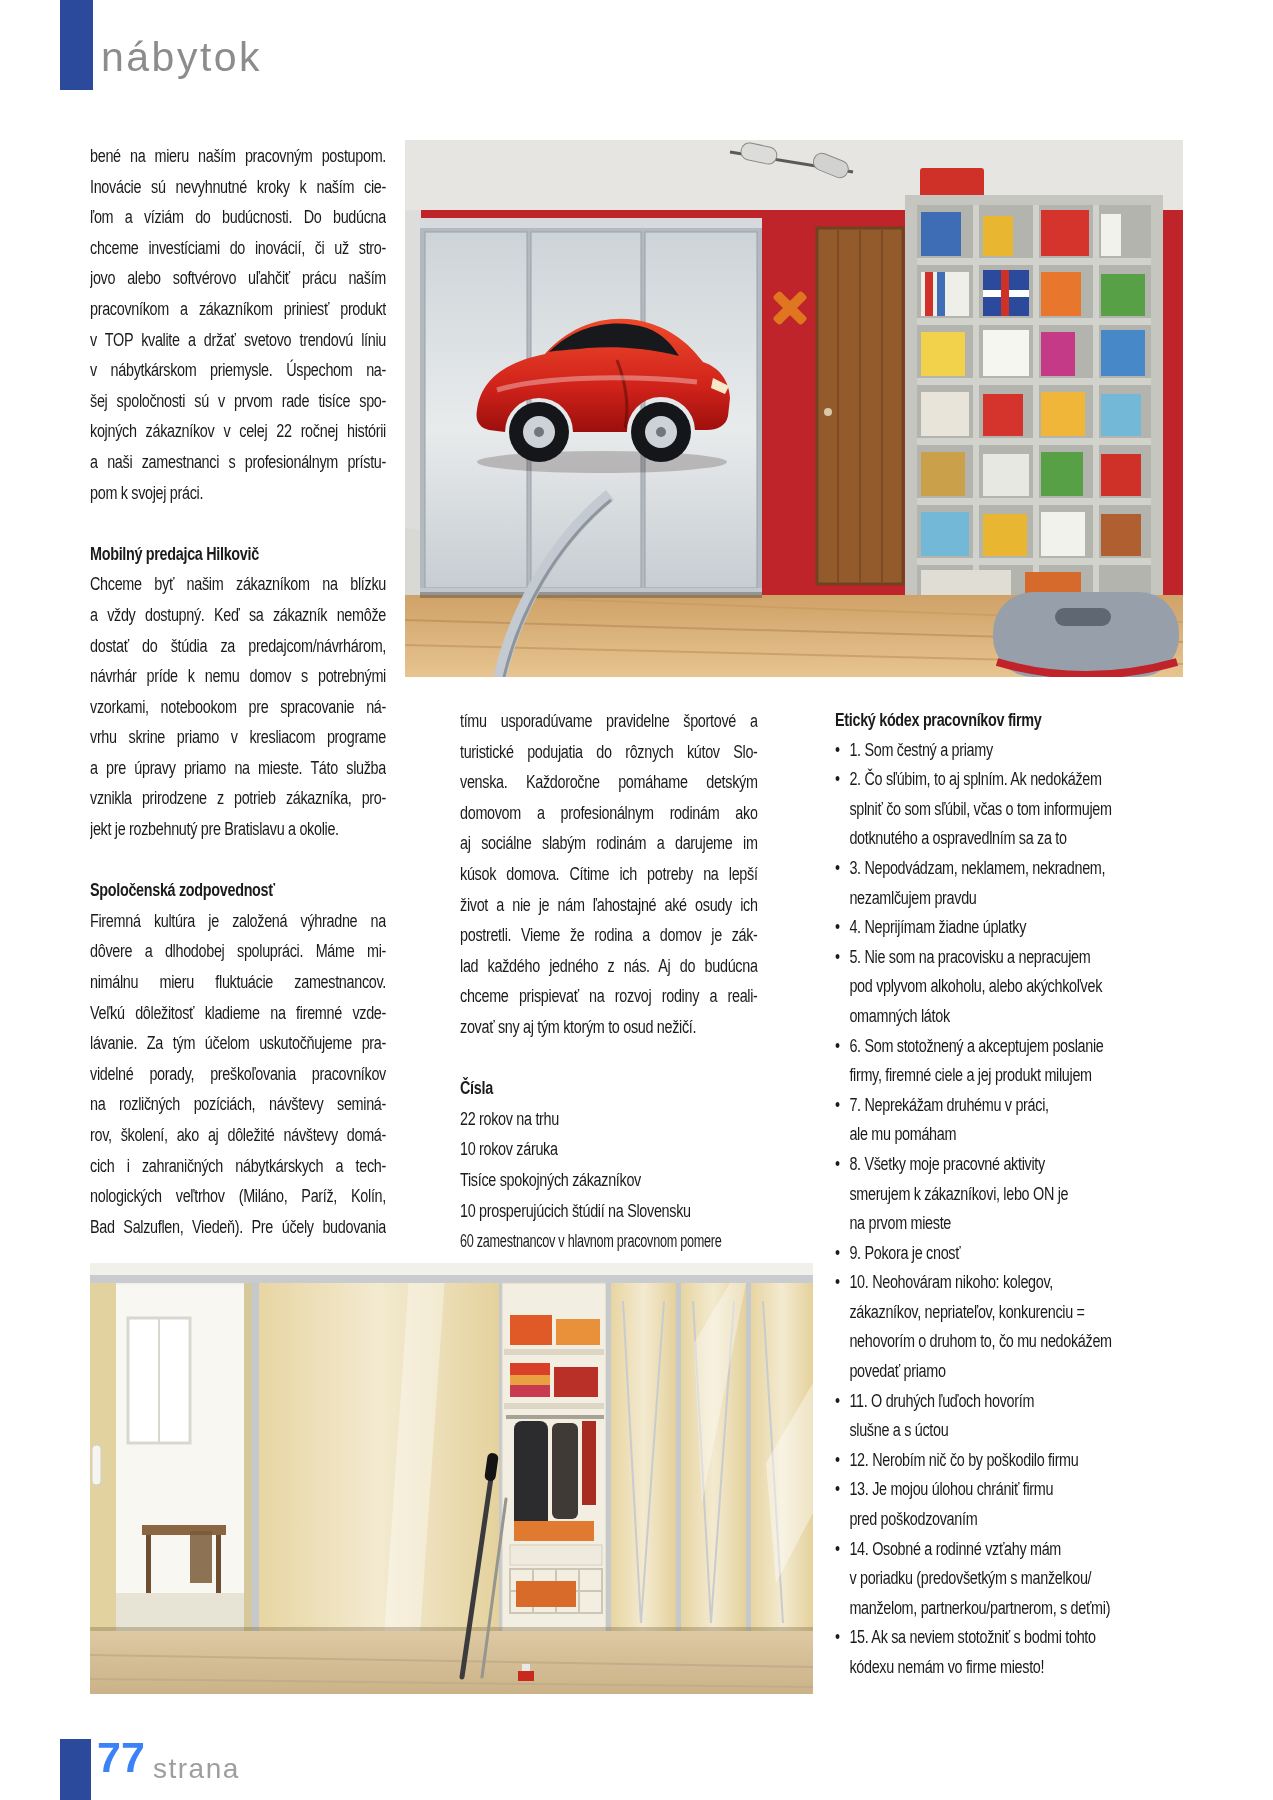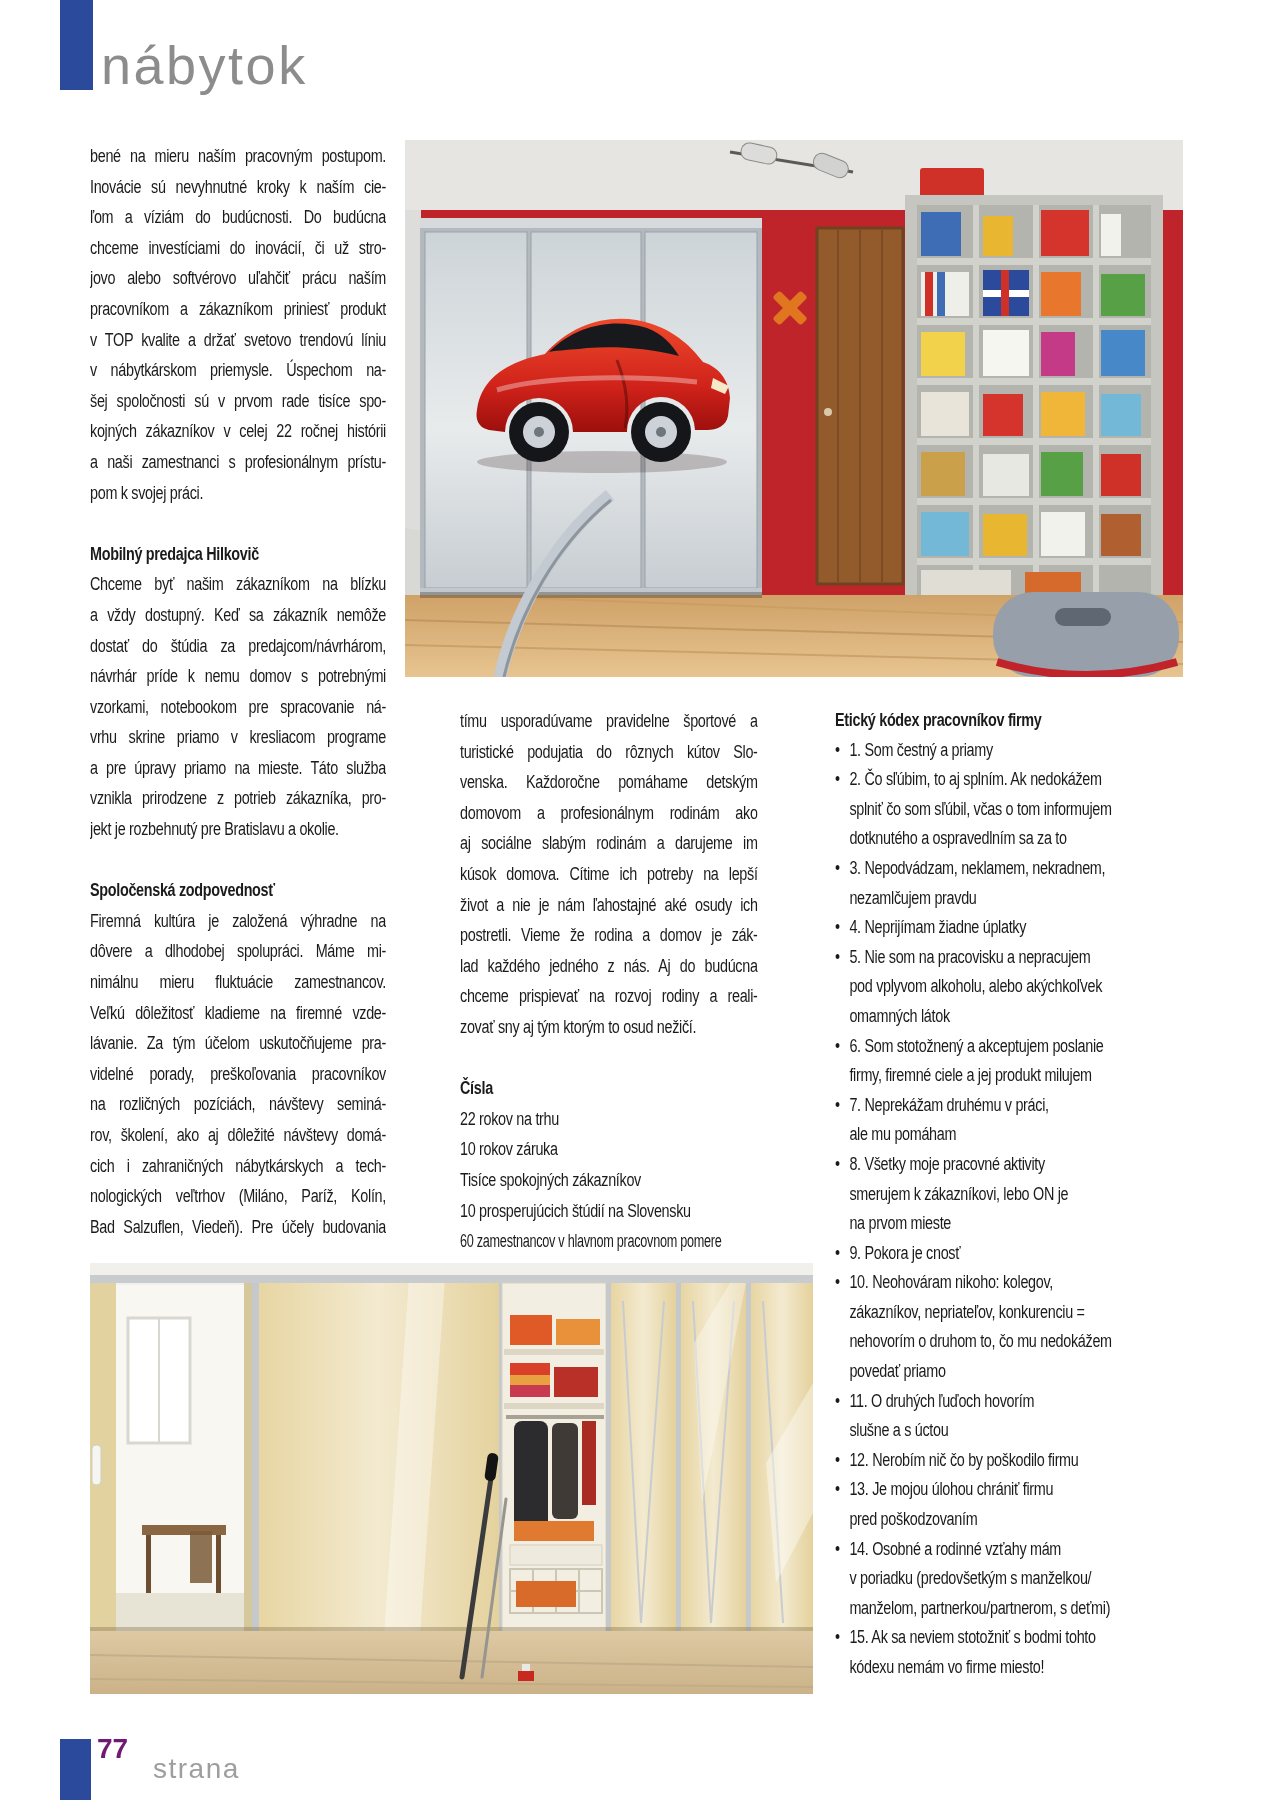--- a/index.html
+++ b/index.html
@@ -1,21 +1,21 @@
 <!DOCTYPE html>
 <html><head>
 <meta charset="utf-8">
 <style>
   html,body{margin:0;padding:0;background:#ffffff;}
   .page{position:relative;width:1273px;height:1800px;background:#ffffff;overflow:hidden;
         font-family:"Liberation Sans", sans-serif;}
 
   
   .hdr-bar{position:absolute;left:60px;top:0;width:33px;height:90px;background:#2b4a9c;}
-  .hdr-title{position:absolute;left:101px;top:34px;font-size:54px;font-weight:400;
+  .hdr-title{position:absolute;left:101px;top:34px;font-size:41px;font-weight:400;
              color:#8c8c8c;letter-spacing:2.5px;}
 
   
   .col{position:absolute;color:#1b1b1b;font-size:18px;letter-spacing:-0.4px;
        transform:scaleX(0.8);transform-origin:0 0;}
   .lc{left:90px;top:141px;width:370px;}
   .mc{left:460px;top:706px;width:372px;}
   .rc{left:835px;top:706px;width:440px;}
   .tl{overflow:hidden;}
   .lc .tl,.mc .tl{height:30.6px;line-height:30.6px;}
@@ -30,21 +30,21 @@
   .x{}
 
   
   .photo{position:absolute;overflow:hidden;}
   .top-photo{left:405px;top:140px;width:778px;height:537px;}
   .bottom-photo{left:90px;top:1263px;width:723px;height:431px;}
   .photo svg{display:block;}
 
   
   .ftr-bar{position:absolute;left:60px;top:1739px;width:31px;height:61px;background:#2b4a9c;}
-  .ftr-num{position:absolute;left:97px;top:1733px;font-size:28px;font-weight:700;color:#701a75;}
+  .ftr-num{position:absolute;left:97px;top:1733px;font-size:43px;font-weight:700;color:#3b82f6;}
   .ftr-word{position:absolute;left:153px;top:1753px;font-size:28px;color:#9e9e9e;letter-spacing:1.5px;}
 </style>
 </head>
 <body>
 
 <div class="page">
 
   <div class="hdr-bar"></div>
   <div class="hdr-title">nábytok</div>
 

